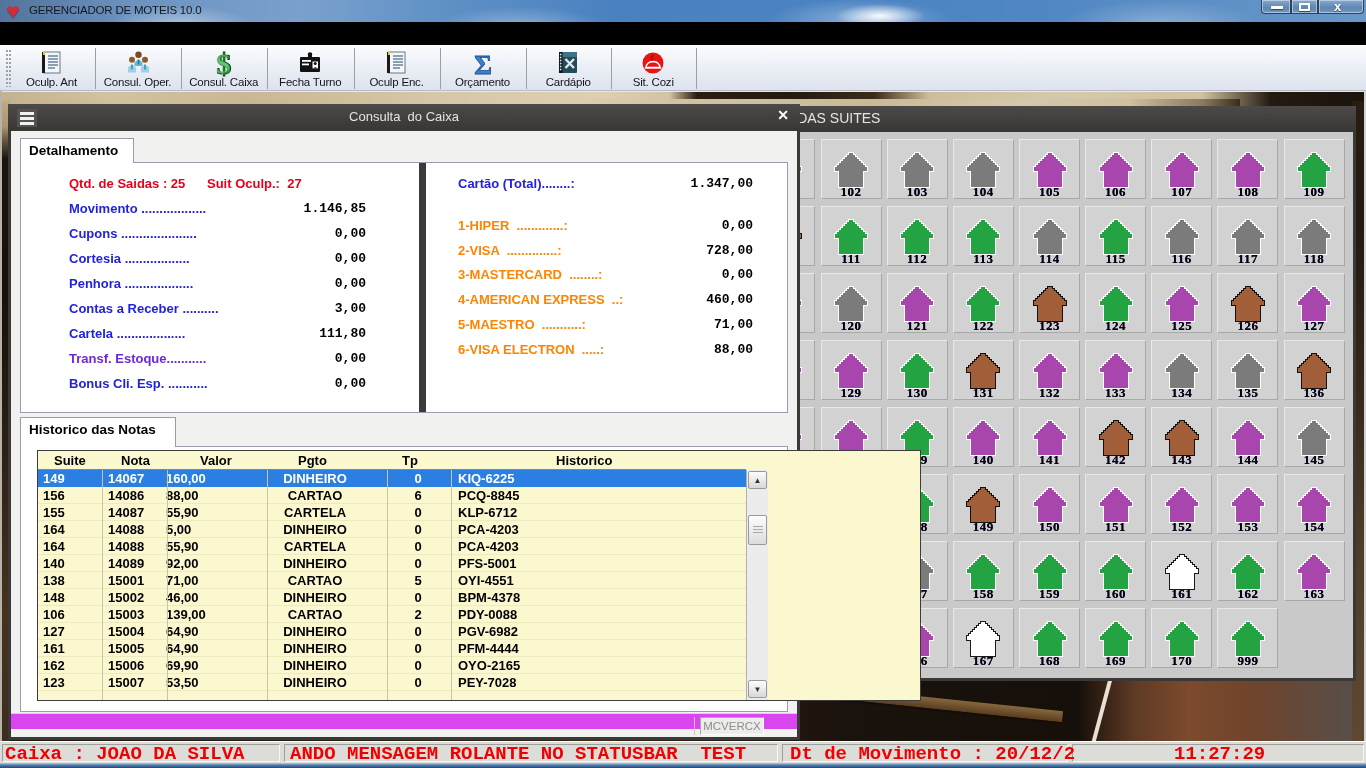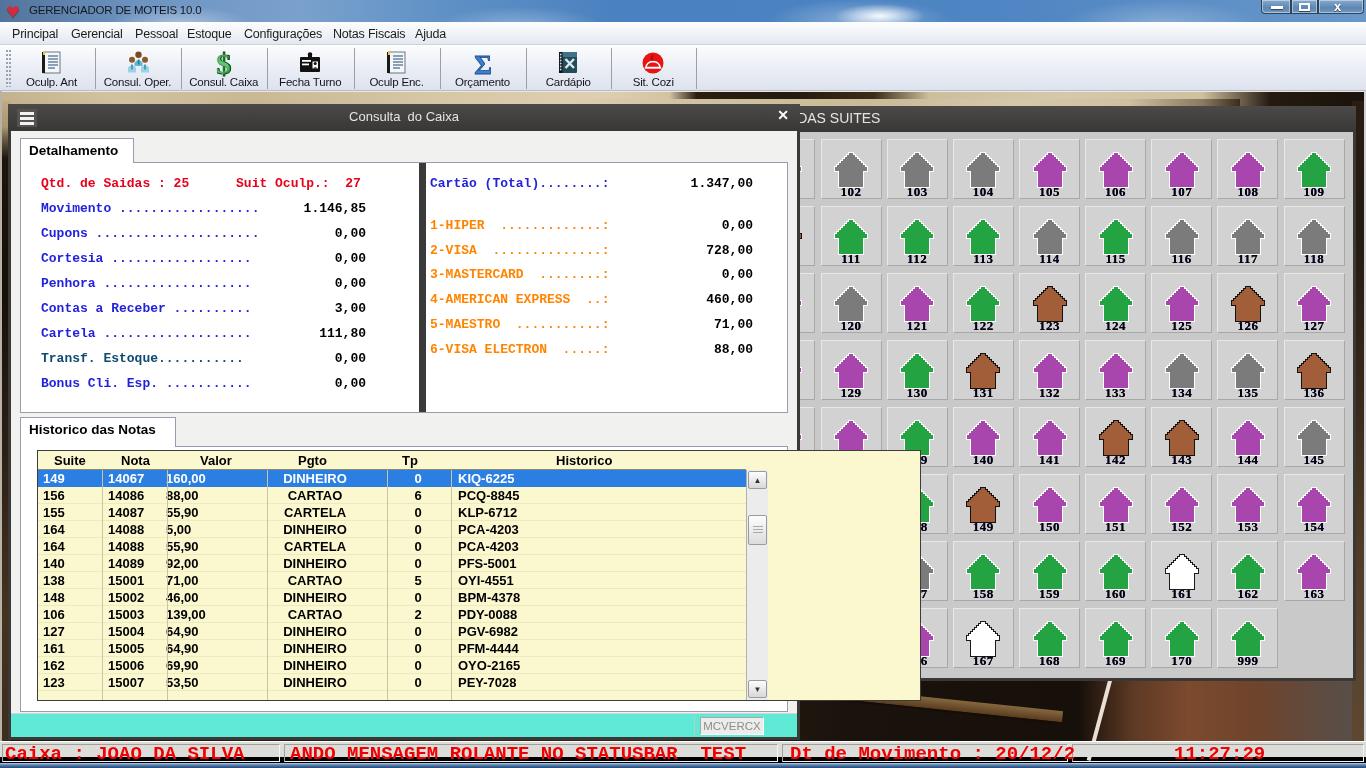--- a/index.html
+++ b/index.html
@@ -67,21 +67,21 @@
 #cons .wtitle { white-space:pre; position:absolute; left:-3px; top:0; width:792px; height:27px;
   background:linear-gradient(#4b4a48,#383735); color:#e6e4e0; font-size:13px; text-align:center; line-height:26px; }
 #cons .burger { position:absolute; left:6px; top:5px; width:20px; height:18px; background:#55534e; padding:3px 3px 0 3px; z-index:3; }
 #cons .burger div { height:2.6px; background:#f2f2f2; margin-bottom:2.4px; }
 #cons .wx { position:absolute; right:8px; top:3px; color:#fff; font-size:14px; font-weight:bold; z-index:3; }
 .tab { position:absolute; background:#fff; border:1px solid #9b9bb0; border-bottom:none;
   font-weight:bold; font-size:13.5px; color:#000; padding:4px 0 0 8px; z-index:2; }
 #tab1 { left:9px; top:34px; width:114px; height:25px; }
 #gb1 { position:absolute; left:9px; top:58px; width:768px; height:251px; background:#fff; border:1px solid #9b9bb0; }
 #divider { position:absolute; left:408px; top:59px; width:7px; height:249px; background:#3a3a3a; }
-.ml { position:absolute; font-family:Liberation Mono, monospace; font-weight:bold; font-size:13px; white-space:pre; z-index:1; }
+.ml { position:absolute; font-family:Liberation Sans, sans-serif; font-weight:bold; font-size:13px; white-space:pre; z-index:1;margin-left:28px; }
 .mv { position:absolute; font-family:"Liberation Mono",monospace; font-weight:bold; font-size:13px; color:#000; z-index:1; }
 #tab2 { left:9px; top:313px; width:156px; height:30px; }
 #gb2 { position:absolute; left:9px; top:342px; width:768px; height:266px; background:#fff; border:1px solid #9b9bb0; }
 #tbl { position:absolute; left:26px; top:346px; width:884px; height:251px; background:#fbf7cf; border:1px solid #3c3c3c; z-index:1; }
 #thead { position:absolute; left:0; top:0; width:708px; height:19px; border-bottom:1px solid #8a8a74;
   font-weight:bold; font-size:13px; color:#000; }
 #thead span { position:absolute; top:2px; }
 .trow { position:absolute; left:0; width:708px; height:17px; font-weight:bold; font-size:13px; color:#000;
   border-bottom:1px solid #eeeabf; }
 .trow span { position:absolute; top:1px; }
@@ -93,25 +93,25 @@
 .trow.sel { background:#2b7fe3; color:#fff; border-bottom-color:#2b7fe3; }
 .trow .wg { position:absolute; top:0; width:1px; height:17px; background:#cfe2f8; }
 .tgrid { position:absolute; top:19px; height:230px; width:1px; background:#c8c4a4; }
 #vsb { position:absolute; left:708px; top:19px; width:22px; height:230px; background:#ececec; border-left:1px solid #b0b0b0; }
 .sbtn { position:absolute; left:1px; width:19px; height:18px; background:linear-gradient(#fdfdfd,#d8d8d8);
   border:1px solid #9a9a9a; border-radius:2px; text-align:center; font-size:8px; color:#333; line-height:17px; }
 #sthumb { position:absolute; left:1px; top:45px; width:19px; height:30px; background:linear-gradient(#fdfdfd,#dcdcdc);
   border:1px solid #9a9a9a; border-radius:2px; }
 #sthumb:before { content:""; position:absolute; left:4px; top:10px; width:10px; height:9px;
   background:repeating-linear-gradient(#aaa 0 1px, transparent 1px 3px); }
-#cstat { position:absolute; left:0; top:609px; width:786px; height:24px; background:#5eead4; border-top:1px solid #d4d4d4; }
+#cstat { position:absolute; left:0; top:609px; width:786px; height:16px; background:#d946ef; border-top:1px solid #d4d4d4; }
 #mcv { position:absolute; left:689px; top:3px; width:64px; height:18px; border:1px solid #a8a8a8;
   border-bottom-color:#fff; border-right-color:#fff; color:#8e8e8e; font-size:11.5px; text-align:center; line-height:17px; background:#ececea; }
 #mcvsep { position:absolute; left:683px; top:3px; width:1px; height:18px; background:#c8c8c8; }
-#sbar { position:absolute; left:0; top:741px; width:1366px; height:16px; background:#dcdcd8; border-top:1px solid #fff; }
+#sbar { position:absolute; left:0; top:741px; width:1366px; height:22px; background:#dcdcd8; border-top:1px solid #fff; }
 #sbar .sect { position:absolute; top:2px; height:18px; border:1px solid #a0a09a; border-bottom-color:#f6f6f4; border-right-color:#f6f6f4; }
 #sbar .stx { position:absolute; top:1px; font-family:"Liberation Mono",monospace; font-weight:bold; font-size:19px; color:#f00000; white-space:pre; }
 #task { position:absolute; left:0; top:763px; width:1366px; height:5px;
   background:linear-gradient(#b8cfe6,#5380b4 40%,#27476f); }
 </style></head><body>
 <div id="scr">
   <div id="tbar">
     <span id="theart">♥</span>
     <span class="ttl">GERENCIADOR DE MOTEIS 10.0</span>
     <div id="wbtns">
@@ -119,29 +119,20 @@
           <div class="glyph-min"></div>
         </div>
       <div class="wb b2">
           <div class="glyph-max"></div>
         </div>
       <div class="wb b3">
           <div class="glyph-x">x</div>
         </div>
     </div>
   </div>
-  <div id="menu">
-      <span class="mi" style="left:12px">Principal</span>
-      <span class="mi" style="left:71px">Gerencial</span>
-      <span class="mi" style="left:135px">Pessoal</span>
-      <span class="mi" style="left:187px">Estoque</span>
-      <span class="mi" style="left:244px">Configurações</span>
-      <span class="mi" style="left:333px">Notas Fiscais</span>
-      <span class="mi" style="left:415px">Ajuda</span>
-    </div>
   <div id="tool">
       <div class="grip"></div>
       <div class="grip" style="left:9px"></div>
 <div class="tbtn" style="left:8.5px;width:86.0px">
         <div class="ticon"><svg width="26" height="24" viewBox="0 0 26 24">
 <rect x="5" y="1" width="16" height="21" fill="#f4f6f8" stroke="#6a7684" stroke-width="1"></rect>
 <rect x="3" y="1" width="3" height="21" fill="#1a1a1a"></rect>
 <rect x="9" y="4" width="10" height="2" fill="#8aa0b4"></rect>
             <rect x="9" y="7" width="10" height="2" fill="#8aa0b4"></rect>
 <rect x="9" y="10" width="10" height="2" fill="#8aa0b4"></rect>
@@ -696,21 +687,21 @@
       <div class="ml" style="top:122px;left:30px;color:#2222dd">Cupons .....................</div>
       <div class="mv" style="top:122px;right:431px">0,00</div>
       <div class="ml" style="top:147px;left:30px;color:#2222dd">Cortesia ..................</div>
       <div class="mv" style="top:147px;right:431px">0,00</div>
       <div class="ml" style="top:172px;left:30px;color:#2222dd">Penhora ...................</div>
       <div class="mv" style="top:172px;right:431px">0,00</div>
       <div class="ml" style="top:197px;left:30px;color:#2222dd">Contas a Receber ..........</div>
       <div class="mv" style="top:197px;right:431px">3,00</div>
       <div class="ml" style="top:222px;left:30px;color:#2222dd">Cartela ...................</div>
       <div class="mv" style="top:222px;right:431px">111,80</div>
-      <div class="ml" style="top:247px;left:30px;color:#0c4a6e">Transf. Estoque...........</div>
+      <div class="ml" style="top:247px;left:30px;color:#6d28d9">Transf. Estoque...........</div>
       <div class="mv" style="top:247px;right:431px">0,00</div>
       <div class="ml" style="top:272px;left:30px;color:#2222dd">Bonus Cli. Esp. ...........</div>
       <div class="mv" style="top:272px;right:431px">0,00</div>
     <div class="ml" style="top:72px;left:419px;color:#2222dd">Cartão (Total)........:</div>
       <div class="mv" style="top:72px;right:44px">1.347,00</div>
       <div class="ml" style="top:114px;left:419px;color:#ff8400">1-HIPER  .............:</div>
       <div class="mv" style="top:114px;right:44px">0,00</div>
       <div class="ml" style="top:139px;left:419px;color:#ff8400">2-VISA  ..............:</div>
       <div class="mv" style="top:139px;right:44px">728,00</div>
       <div class="ml" style="top:163px;left:419px;color:#ff8400">3-MASTERCARD  ........:</div>

